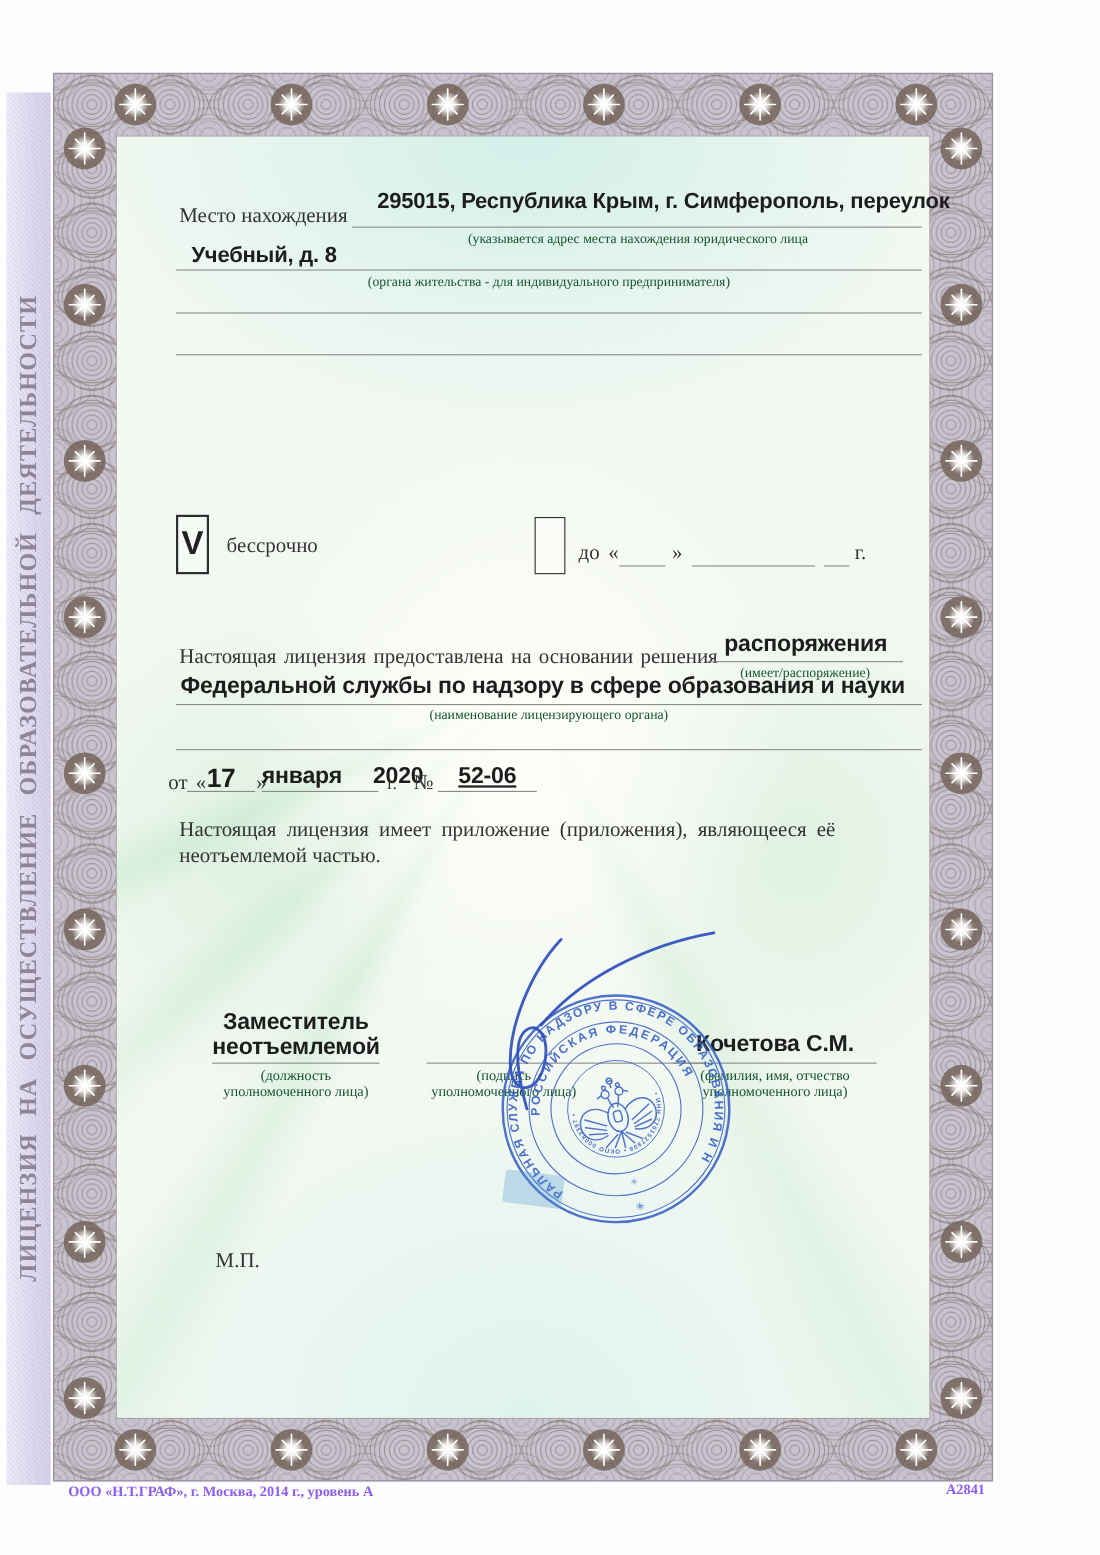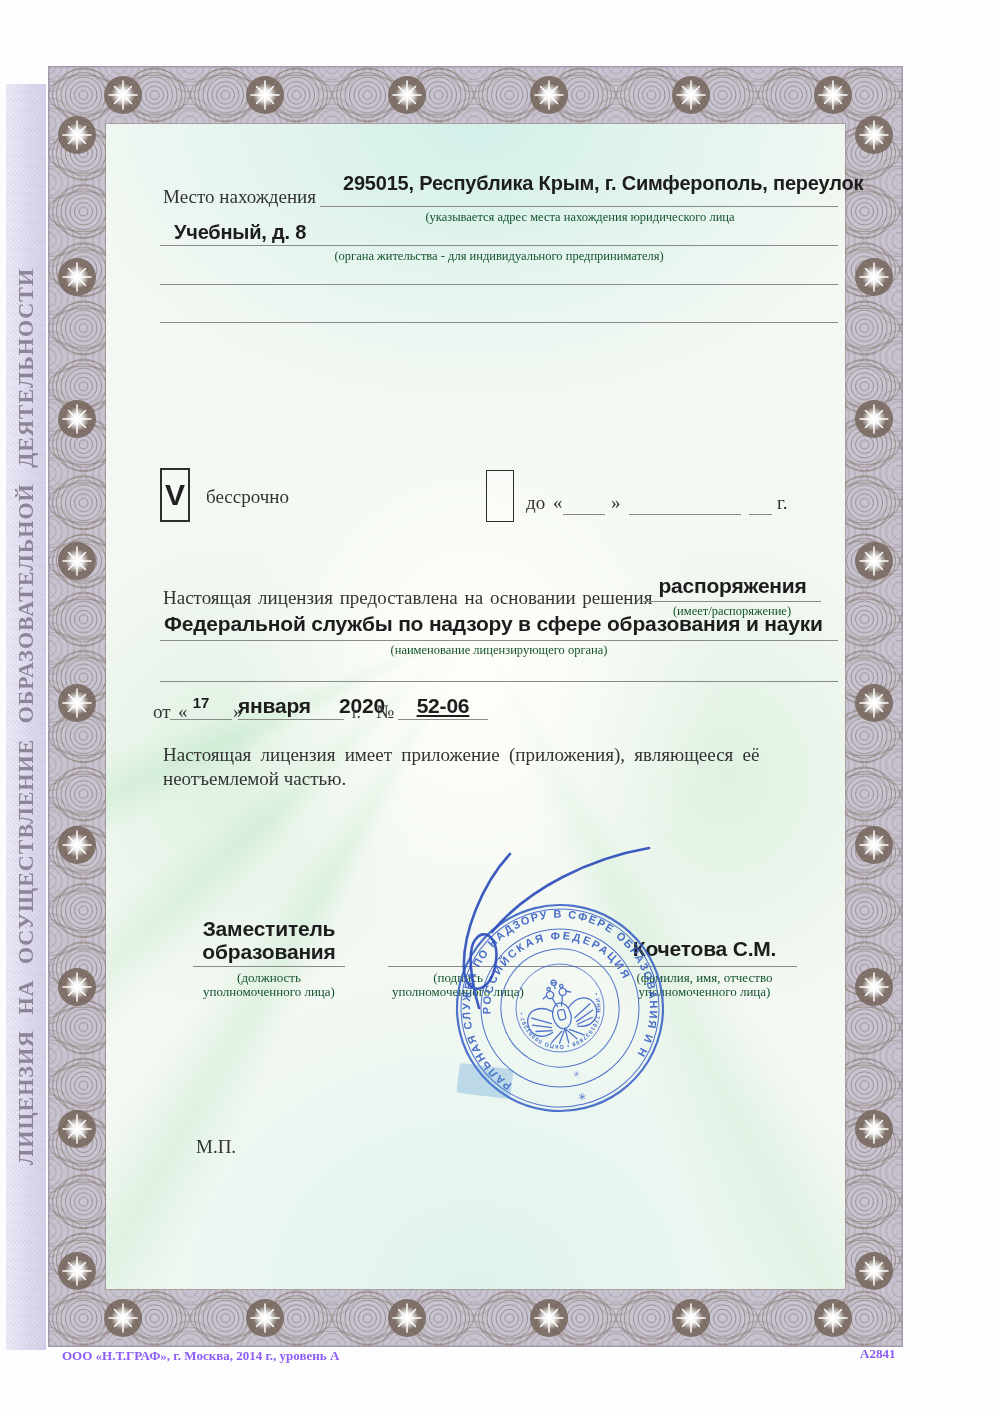--- a/index.html
+++ b/index.html
@@ -166,37 +166,37 @@
   <div class="abs bold-sans" style="left:645px;top:574px;width:175px;text-align:center;font-size:21px;">распоряжения</div>
   <div class="uline" style="left:643px;top:601px;width:178px;"></div>
   <div class="abs caption" style="left:643px;top:604px;width:178px;">(имеет/распоряжение)</div>
   <div class="abs bold-sans" style="left:164px;top:612px;font-size:21px;">Федеральной службы по надзору в сфере образования и науки</div>
   <div class="uline" style="left:160px;top:640px;width:678px;"></div>
   <div class="abs caption" style="left:160px;top:643px;width:678px;">(наименование лицензирующего органа)</div>
   <div class="uline" style="left:160px;top:681px;width:678px;"></div>
 
   <div class="abs serif" style="left:153px;top:701px;">от</div>
   <div class="abs serif" style="left:178px;top:701px;">«</div>
-  <div class="abs bold-sans" style="left:170px;top:694px;width:62px;text-align:center;font-size:15px;">17</div>
+  <div class="abs bold-sans" style="left:170px;top:694px;width:62px;text-align:center;font-size:24px;">17</div>
   <div class="abs serif" style="left:233px;top:701px;">»</div>
   <div class="uline" style="left:170px;top:719px;width:62px;"></div>
   <div class="abs bold-sans" style="left:238px;top:694px;width:106px;font-size:21px;">января</div>
   <div class="uline" style="left:238px;top:719px;width:106px;"></div>
   <div class="abs bold-sans" style="left:306px;top:694px;width:64px;text-align:center;font-size:21px;padding-left:24px;">2020</div>
   <div class="uline" style="left:350px;top:719px;width:0px;"></div>
   <div class="abs serif" style="left:352px;top:704px;font-size:16px;">г.</div>
   <div class="abs serif" style="left:376px;top:701px;">№</div>
   <div class="abs bold-sans" style="left:398px;top:694px;width:90px;text-align:center;font-size:21px;text-decoration:underline;">52-06</div>
   <div class="uline" style="left:398px;top:719px;width:90px;"></div>
 
   <div class="abs serif" style="left:163px;top:744px;width:682px;word-spacing:4.5px;">Настоящая лицензия имеет приложение (приложения), являющееся её</div>
   <div class="abs serif" style="left:163px;top:768px;">неотъемлемой частью.</div>
 
   <div class="abs bold-sans center" style="left:193px;top:917px;width:152px;font-size:21px;">Заместитель</div>
-  <div class="abs bold-sans center" style="left:193px;top:940px;width:152px;font-size:21px;">образования</div>
+  <div class="abs bold-sans center" style="left:193px;top:940px;width:152px;font-size:21px;">неотъемлемой</div>
   <div class="uline" style="left:193px;top:966px;width:152px;"></div>
   <div class="abs caption" style="left:193px;top:970px;width:152px;font-size:13px;">(должность</div>
   <div class="abs caption" style="left:168px;top:984px;width:202px;font-size:13px;">уполномоченного лица)</div>
 
   <div class="uline" style="left:388px;top:966px;width:252px;"></div>
   <div class="abs caption" style="left:388px;top:970px;width:140px;font-size:13px;">(подпись</div>
   <div class="abs caption" style="left:358px;top:984px;width:200px;font-size:13px;">уполномоченного лица)</div>
 
   <div class="abs bold-sans center" style="left:612px;top:937px;width:185px;font-size:21px;">Кочетова С.М.</div>
   <div class="uline" style="left:612px;top:966px;width:185px;"></div>

